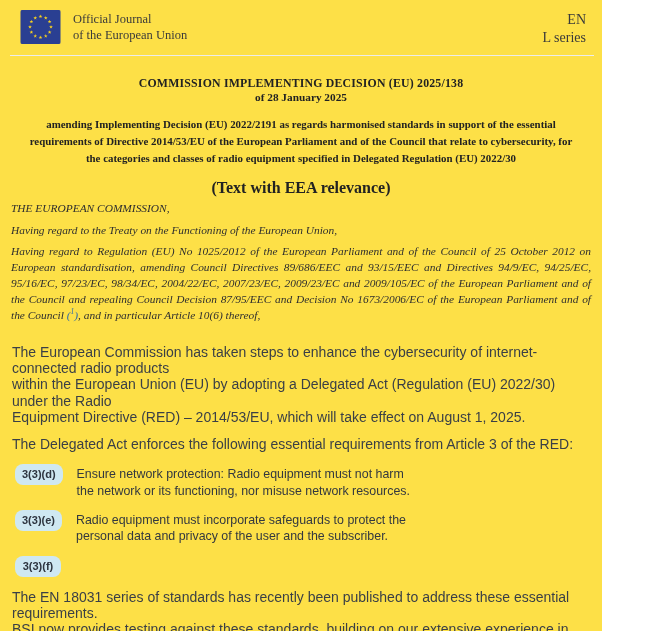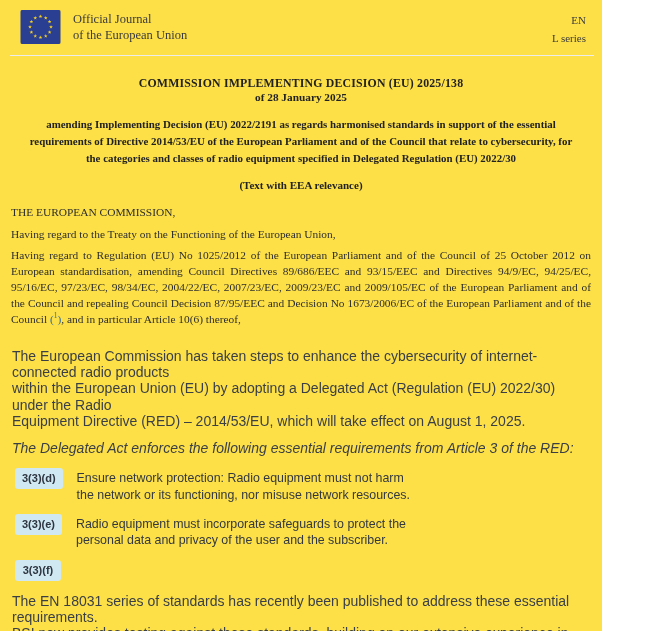--- a/index.html
+++ b/index.html
@@ -17,21 +17,21 @@
     display: flex; justify-content: space-between; align-items: flex-start;
     padding: 10px 16px 0 20px;
   }
   .brand { display: flex; align-items: flex-start; gap: 12px; }
   .flag { width: 41px; height: 34px; display: block; border-radius: 2px; }
   .flag-bg { fill: var(--flag-blue, #2a3f92); }
   .star { fill: var(--star-yellow, #f6d021); }
   .brand-text {
     font-size: 12.5px; line-height: 16px; color: #3a3a3a; padding-top: 1px;
   }
-  .lang-block { text-align: right; font-size: 11px; line-height: 18px; color: #3a3a3a; padding-top: 1px; }
+  .lang-block { text-align: right; font-size: 14px; line-height: 18px; color: #3a3a3a; padding-top: 1px; }
 
   .header-divider { border: none; border-top: 1px solid #ececec; margin: 8px 8px 0 10px; }
 
   .header-row2 { position: relative; height: 26px; margin-top: 4px; }
   .doc-number {
     position: absolute; left: 0; right: 0; text-align: center;
     font-size: 13.5px; color: #3a3a3a; top: 4px;
   }
   .doc-date {
     position: absolute; right: 16px; top: 7px; font-size: 11px; color: #3a3a3a;
@@ -39,44 +39,44 @@
 
   
   .title-block { text-align: center; margin-top: 20px; padding: 0 26px; }
   .title-main { font-size: 11.8px; font-weight: bold; letter-spacing: 0.2px; color: #222; }
   .title-date { font-size: 11.3px; font-weight: bold; margin-top: 0; color: #222; }
   .title-subject {
     font-size: 10.9px; font-weight: bold; line-height: 17px;
     margin: 13px auto 0 auto; max-width: 638px; color: #222;
     text-align: center;
   }
-  .title-eea { font-size: 11px; font-weight: bold; margin-top: 12px; color: #222; }
+  .title-eea { font-size: 16px; font-weight: bold; margin-top: 12px; color: #222; }
 
   
-  .preamble { padding: 0 11px; margin-top: 13px; }
+  .preamble { padding: 0 11px; margin-top: 3px; font-style: italic; }
   .preamble p { font-size: 11.4px; line-height: 16px; color: #2e2e2e; }
   .p-opening { margin-bottom: 6px; }
   .p-citation1 { margin-bottom: 5px; }
   .p-citation2 { text-align: justify; line-height: 16.6px; }
   .fn { color: var(--footnote-blue, #2d6ba8); text-decoration: none; cursor: pointer; }
   .fn sup { font-size: 7.5px; line-height: 0; }
 
   
   .summary {
     font-family: "Liberation Sans", sans-serif;
     color: #3a3f46; padding: 0 12px; margin-top: 21px;
   }
   .sans-p { font-size: 14px; line-height: 16.2px; }
-  .p2 { margin-top: 11px; font-style: italic; }
+  .p2 { margin-top: 11px; }
 
   .req-list { margin-top: 12px; }
   .req-row { display: flex; align-items: flex-start; margin-bottom: 11px; }
   .req-badge {
     background: var(--badge-bg, #cfe8f2);
-    border-radius: 3px;
+    border-radius: 8px;
     min-width: 46px; text-align: center;
     padding: 4px 7px 5px 7px; margin-left: 3px;
     font-size: 11px; font-weight: bold; color: #2e3540;
     flex: 0 0 auto;
   }
   .req-text {
     font-size: 12.4px; font-weight: normal; line-height: 16.4px;
     color: #33383f; margin-left: 14px; padding-top: 2px;
   }
   .p3 { margin-top: 12px; }

